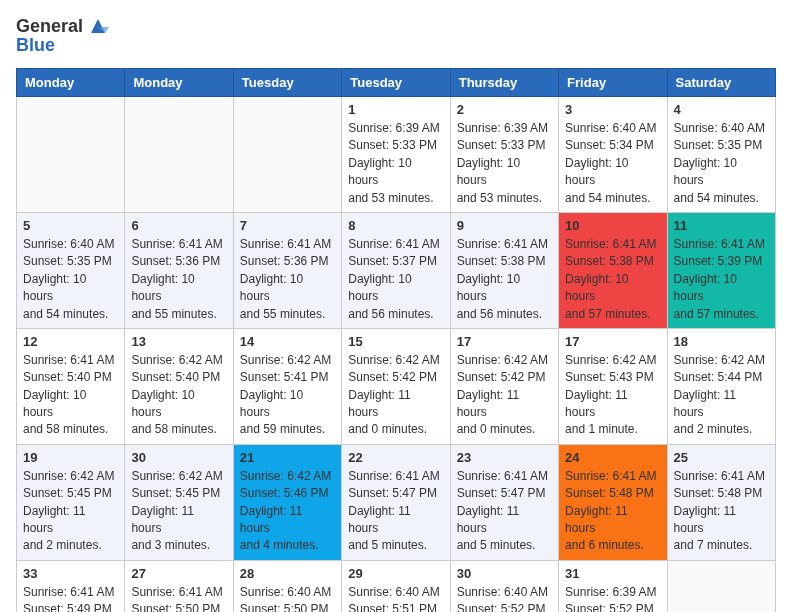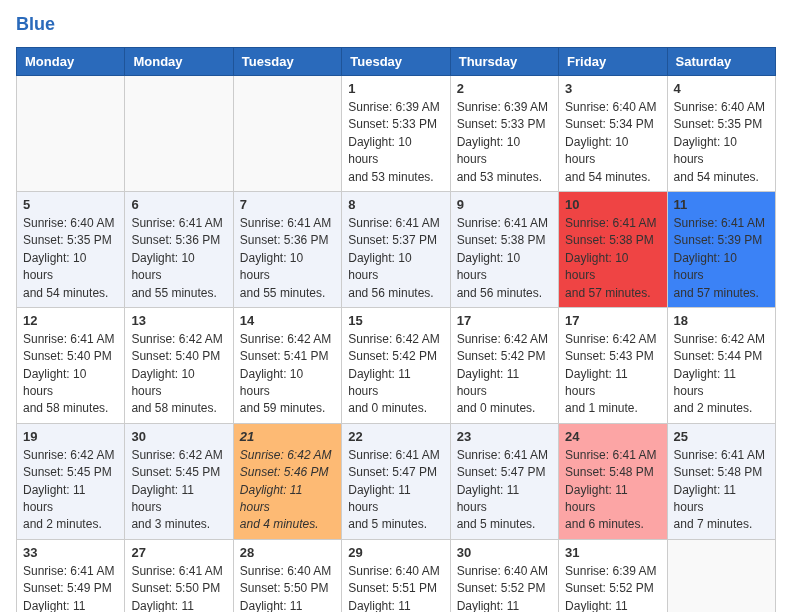--- a/index.html
+++ b/index.html
@@ -87,20 +87,27 @@
     }
     .calendar thead tr th {
       background: #2a6abb;
     }
   </style>
 </head>
 <body>
 
 <div class="header">
   <div class="logo">
+    <div class="logo-row">
+      <span style="font-size:18px;font-weight:bold;color:#333;">General</span>
+      <svg width="22" height="22" viewBox="0 0 22 22" style="margin-left:2px;margin-top:-2px;">
+        <polygon points="4,18 11,4 18,18" fill="#2a6abb"></polygon>
+        <polygon points="11,12 18,18 22,12" fill="#4a9ade" opacity="0.7"></polygon>
+      </svg>
+    </div>
     <span style="font-size:18px;font-weight:bold;color:#2a6abb;margin-top:-2px;">Blue</span>
   </div>
   <div class="title-section">
     <div class="month-title"></div>
     <div class="location"></div>
   </div>
 </div>
 
 <table class="calendar">
   <thead>
@@ -185,21 +192,21 @@
 Daylight: 10 hours
 and 56 minutes.</div>
         </td>
         <td style="background: #ef4444;">
           <span class="day-num">10</span>
           <div class="day-info" style="white-space: pre-line;">Sunrise: 6:41 AM
 Sunset: 5:38 PM
 Daylight: 10 hours
 and 57 minutes.</div>
         </td>
-        <td style="background: #3b82f6;">
+        <td style="background: #14b8a6;">
           <span class="day-num">11</span>
           <div class="day-info" style="white-space: pre-line;">Sunrise: 6:41 AM
 Sunset: 5:39 PM
 Daylight: 10 hours
 and 57 minutes.</div>
         </td>
       </tr>
       <tr>
         <td>
           <span class="day-num">12</span>
@@ -259,42 +266,42 @@
 Daylight: 11 hours
 and 2 minutes.</div>
         </td>
         <td style="background: rgb(240, 243, 250);">
           <span class="day-num">30</span>
           <div class="day-info" style="white-space: pre-line;">Sunrise: 6:42 AM
 Sunset: 5:45 PM
 Daylight: 11 hours
 and 3 minutes.</div>
         </td>
-        <td style="background: #fdba74; font-style: italic;">
+        <td style="background: #0ea5e9;">
           <span class="day-num">21</span>
           <div class="day-info" style="white-space: pre-line;">Sunrise: 6:42 AM
 Sunset: 5:46 PM
 Daylight: 11 hours
 and 4 minutes.</div>
         </td>
         <td style="background: rgb(240, 243, 250);">
           <span class="day-num">22</span>
           <div class="day-info" style="white-space: pre-line;">Sunrise: 6:41 AM
 Sunset: 5:47 PM
 Daylight: 11 hours
 and 5 minutes.</div>
         </td>
         <td style="background: rgb(240, 243, 250);">
           <span class="day-num">23</span>
           <div class="day-info" style="white-space: pre-line;">Sunrise: 6:41 AM
 Sunset: 5:47 PM
 Daylight: 11 hours
 and 5 minutes.</div>
         </td>
-        <td style="background: #fca5a5; margin-left: 24px;">
+        <td style="background: #f97316; margin-left: 24px;">
           <span class="day-num">24</span>
           <div class="day-info" style="white-space: pre-line;">Sunrise: 6:41 AM
 Sunset: 5:48 PM
 Daylight: 11 hours
 and 6 minutes.</div>
         </td>
         <td style="background: rgb(240, 243, 250);">
           <span class="day-num">25</span>
           <div class="day-info" style="white-space: pre-line;">Sunrise: 6:41 AM
 Sunset: 5:48 PM

